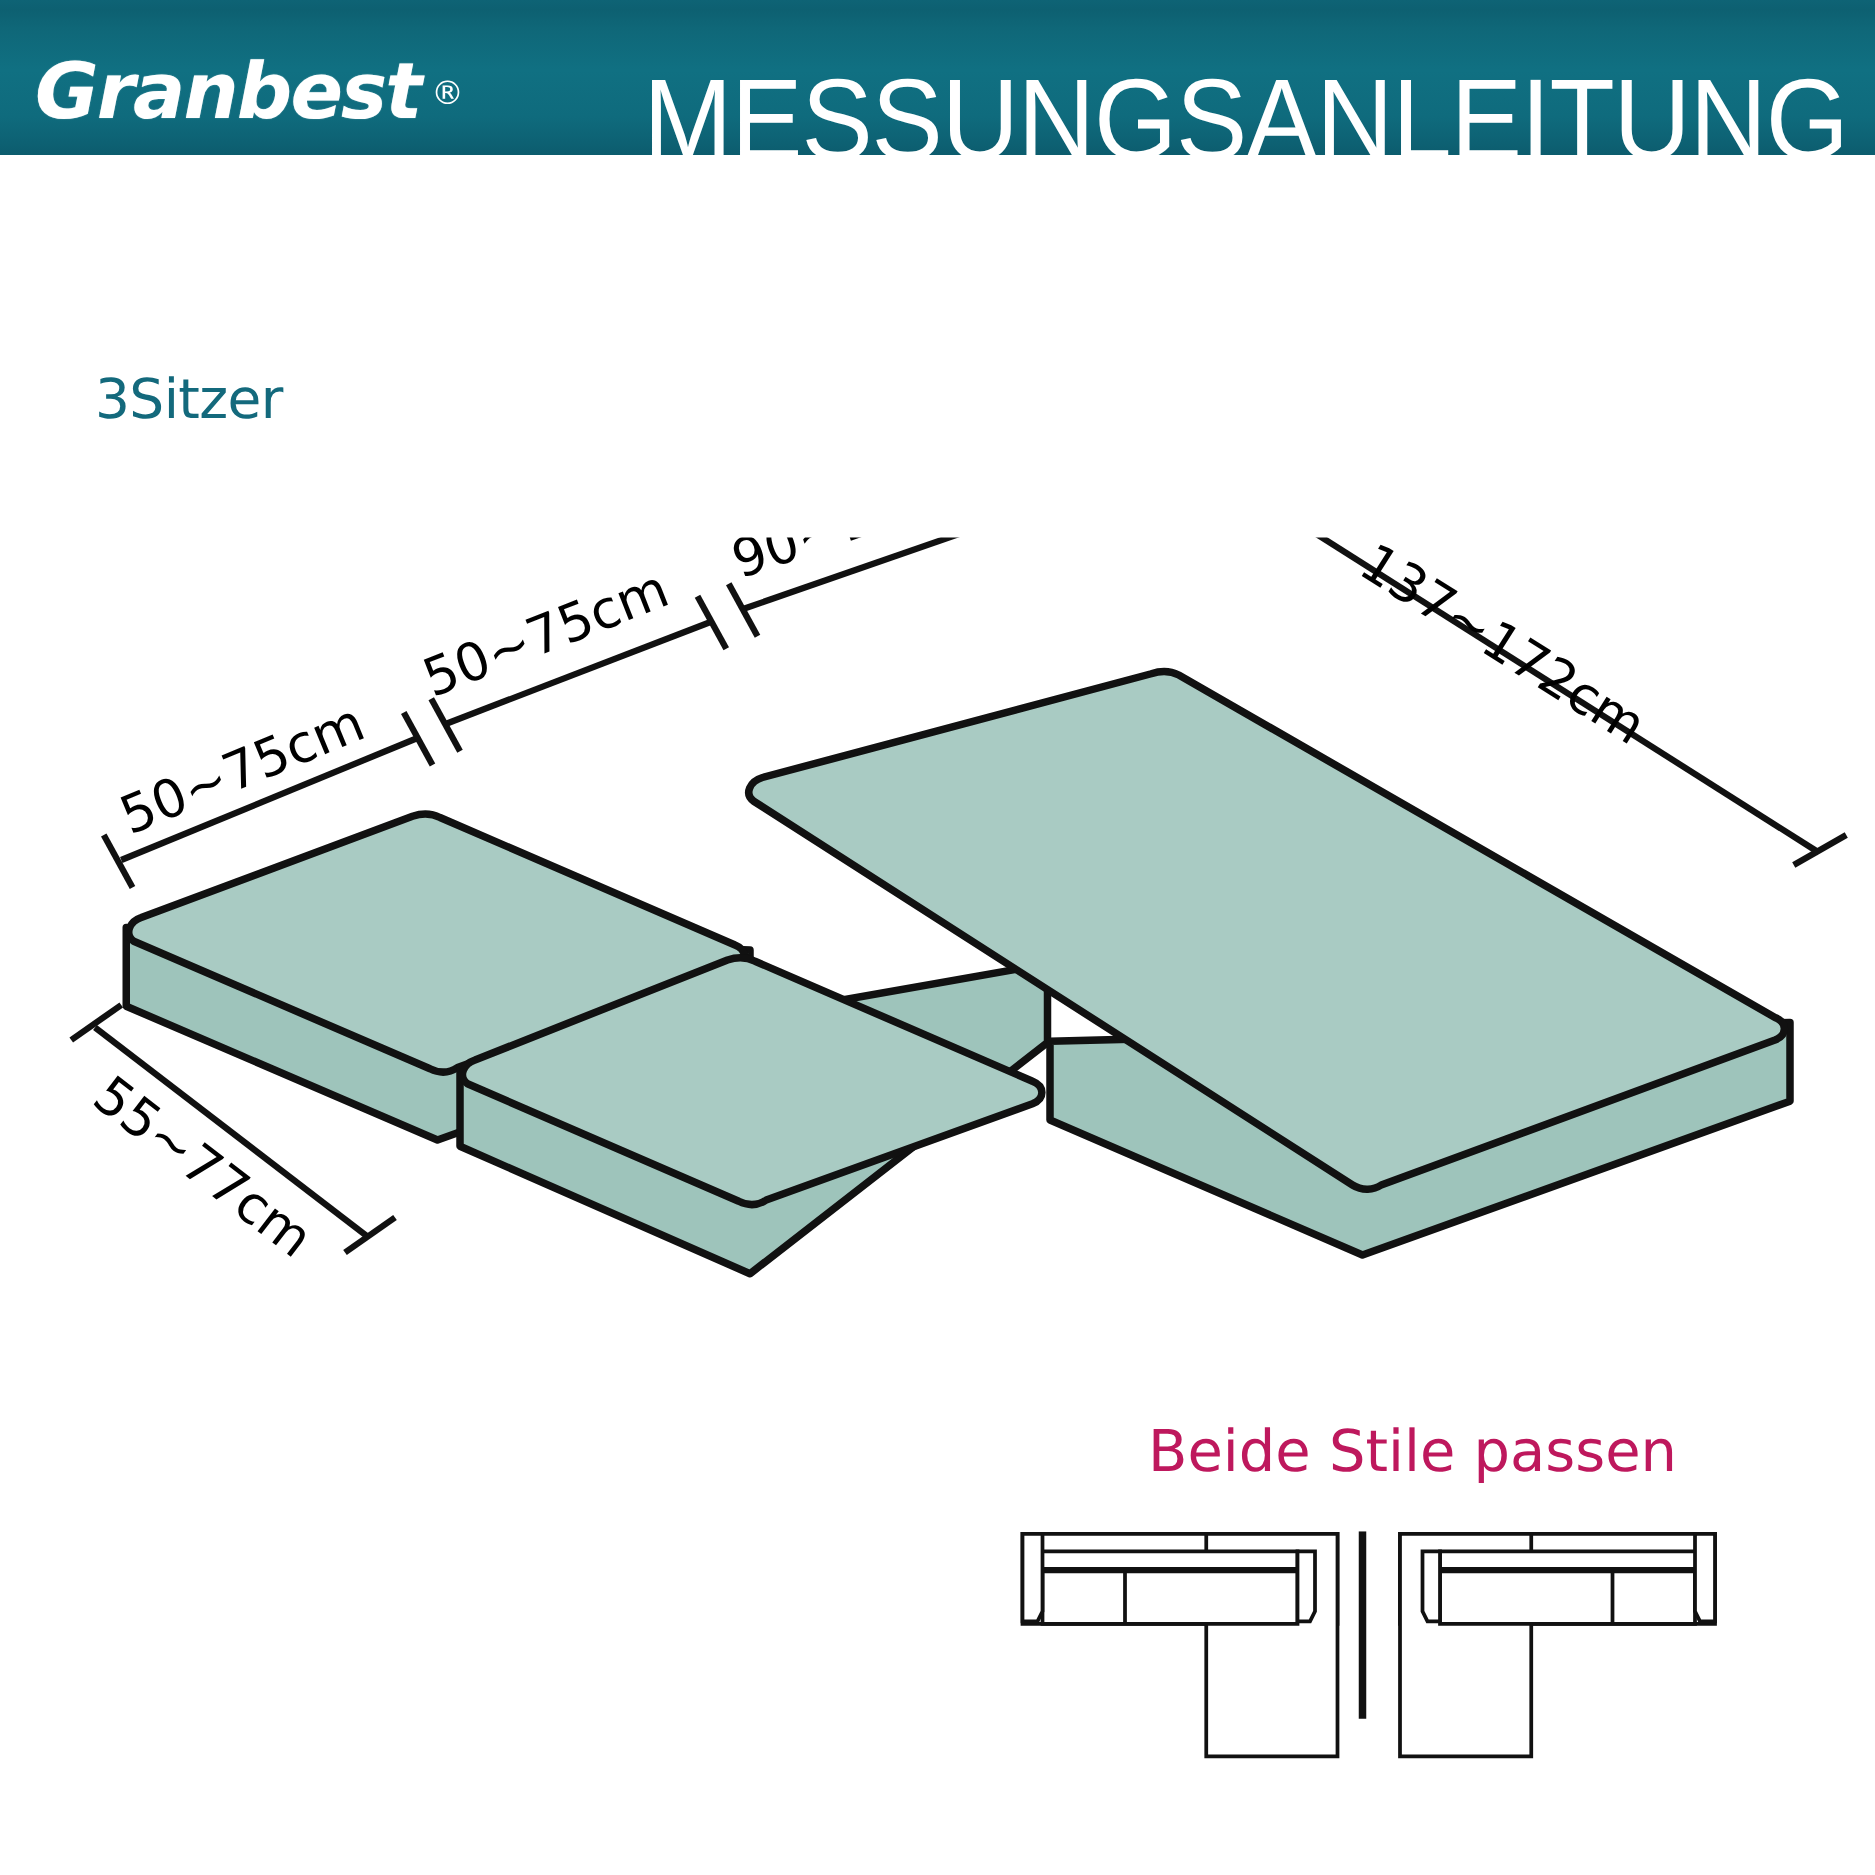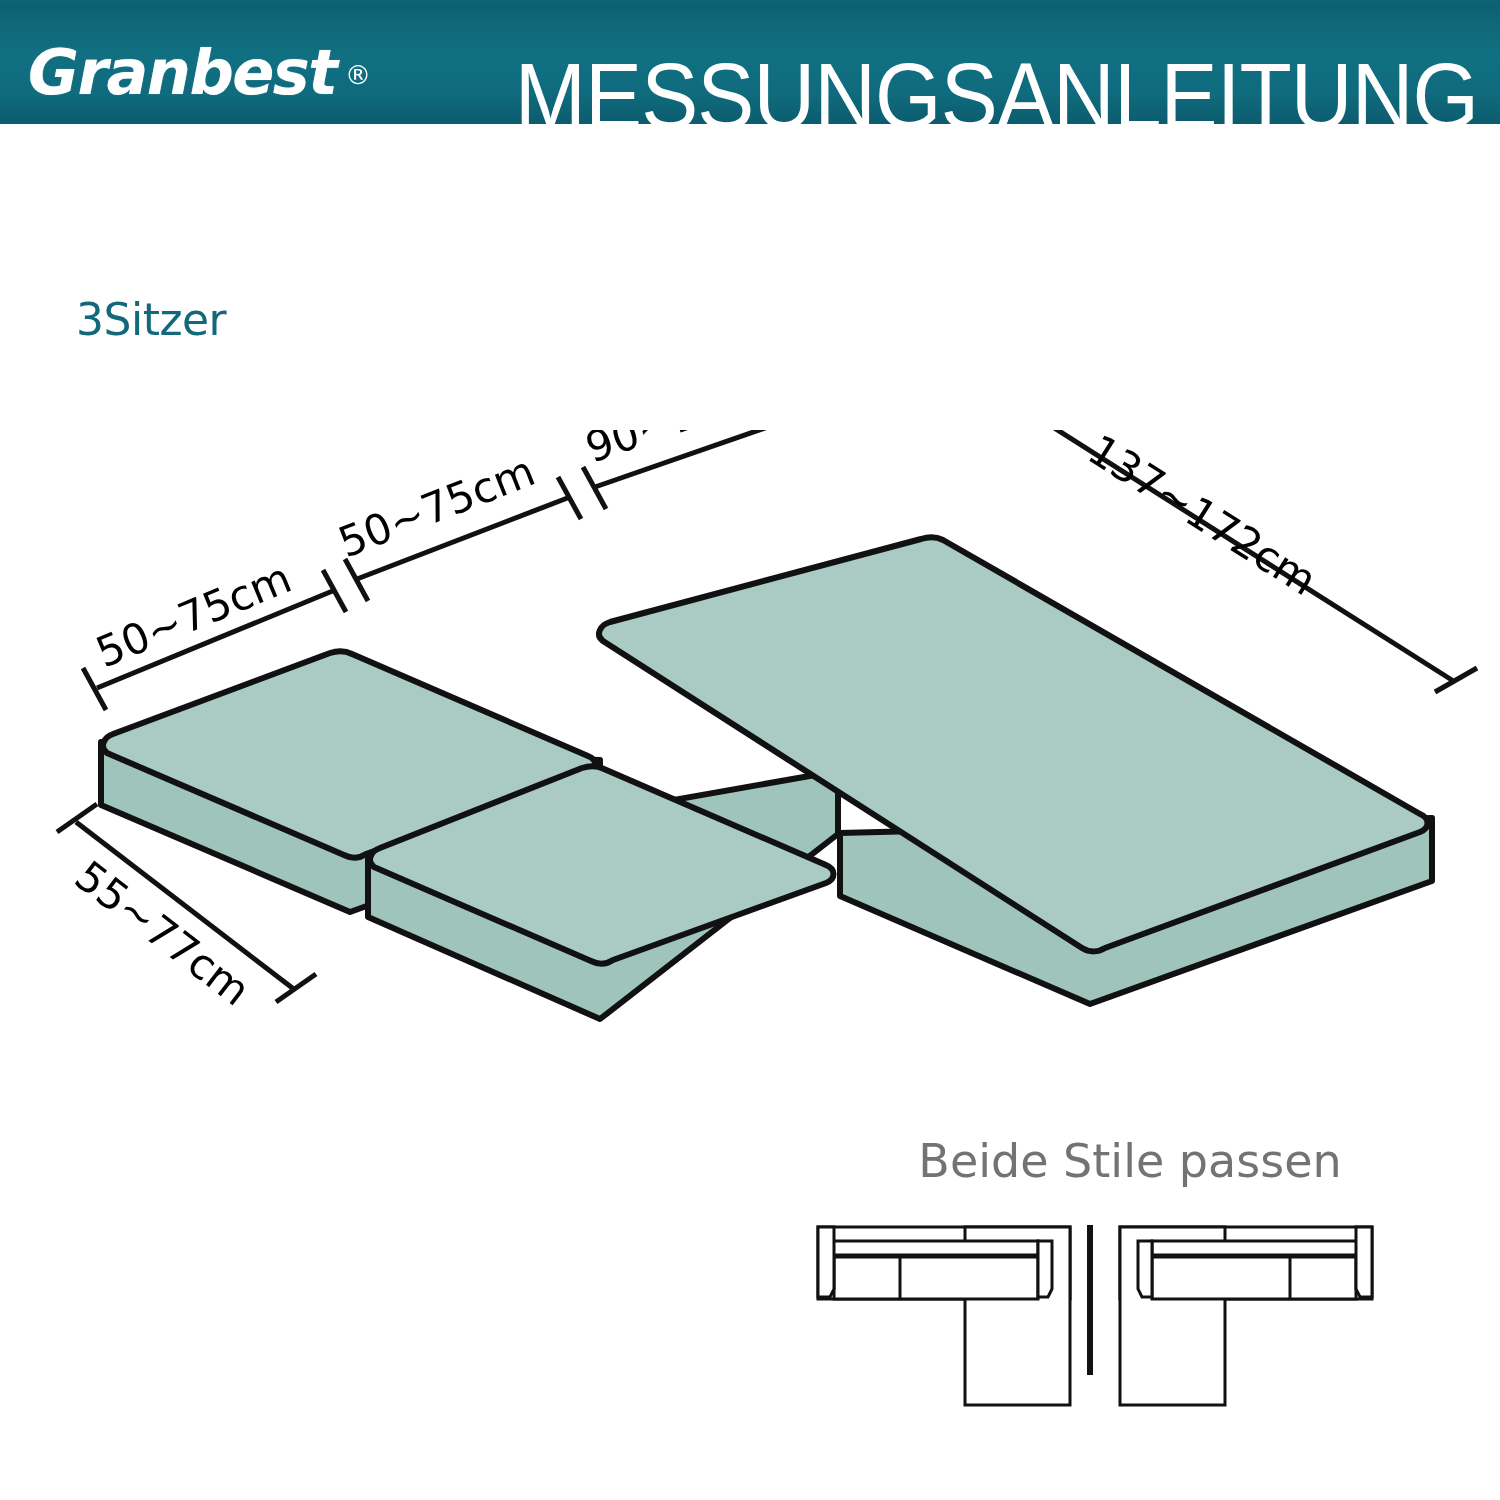--- a/index.html
+++ b/index.html
@@ -100,21 +100,21 @@
     height: 680px;
   }
 
   
   #styles-caption {
     position: absolute;
     left: 840px;
     top: 1138px;
     width: 580px;
     text-align: center;
-    color: #737373;
+    color: #be185d;
     font-family: "DejaVu Sans", sans-serif;
     font-size: 46px;
     line-height: 1;
     white-space: nowrap;
   }
   #style-figures {
     position: absolute;
     left: 790px;
     top: 1225px;
     width: 650px;

